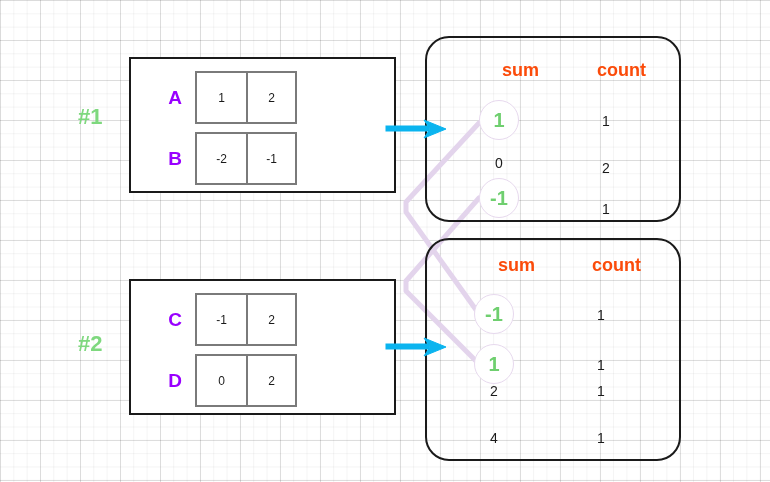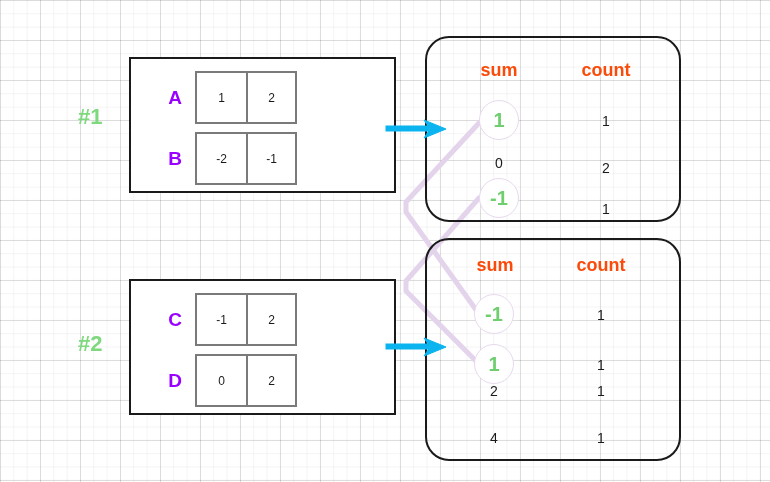--- a/index.html
+++ b/index.html
@@ -77,21 +77,21 @@
     border-radius:24px;
     background:transparent;
     z-index:3;
     box-sizing:border-box;
   }
   .agg-head{
     position:absolute;
     color:#fb4b0a;
     font-size:18px;
     font-weight:bold;
-    text-align:center;
+    text-align:right;
     width:80px;
   }
   .agg-cell{
     position:absolute;
     width:80px;
     text-align:center;
     font-size:14px;
     color:#1a1a1a;
     z-index:4;
   }

